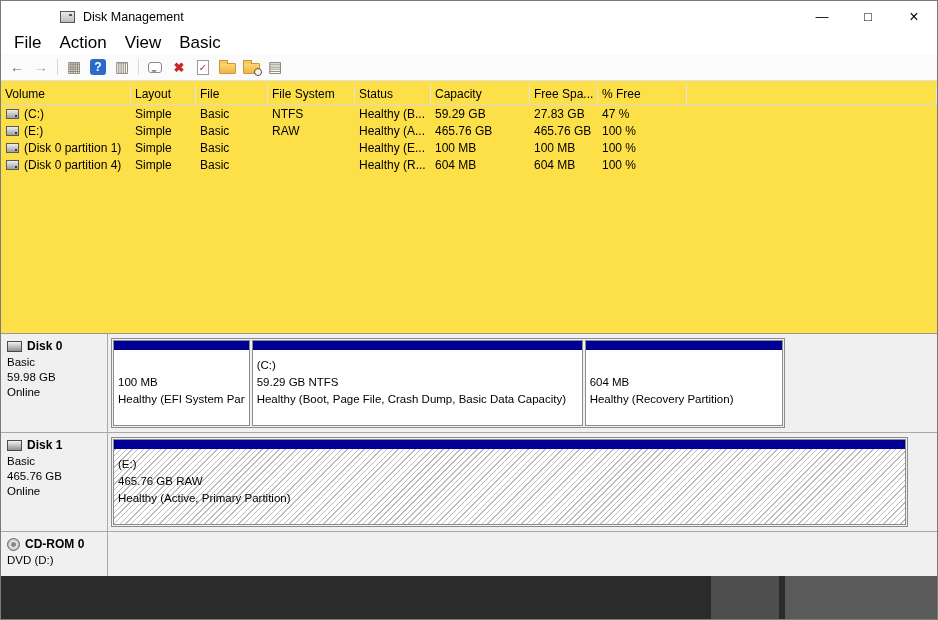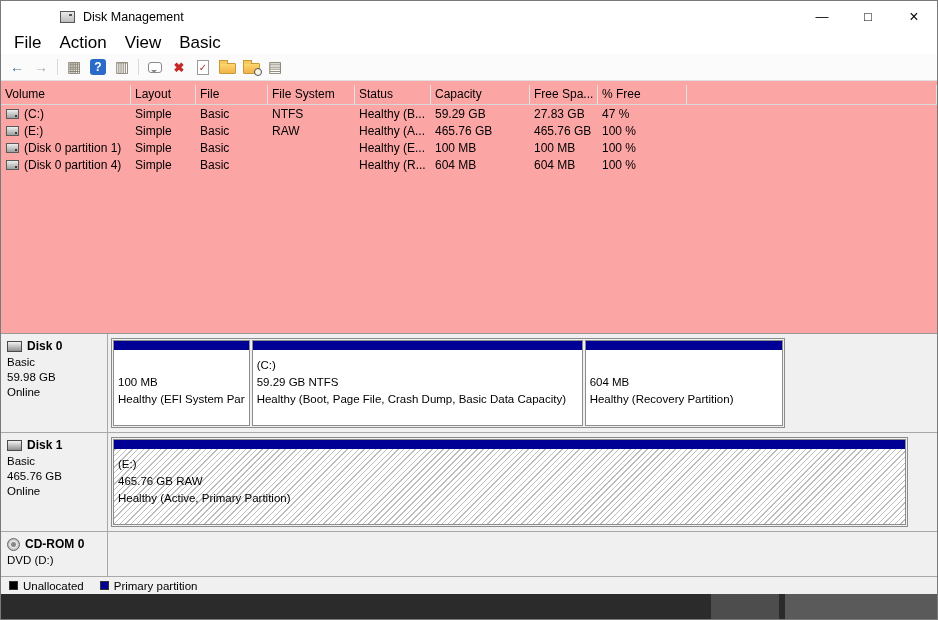--- a/index.html
+++ b/index.html
@@ -30,21 +30,21 @@
   .icon-help { background: #2a6bc9; color: #fff; border-radius: 3px; width: 16px; height: 16px; font-weight: bold; font-size: 12px; display:flex; align-items:center; justify-content:center; }
   .icon-bubble { width: 14px; height: 11px; border: 1.5px solid #8a8a8a; border-radius: 3px; position: relative; background:#fff; }
   .icon-bubble::after { content:""; position:absolute; left:2px; bottom:-4px; border:3px solid transparent; border-top-color:#8a8a8a; }
   .g-delete { color: #c62828; font-weight: bold; font-size: 13px; }
   .icon-doc { width: 12px; height: 15px; background: #fff; border: 1px solid #9a9a9a; color: #b03030; font-size: 10px; display: flex; align-items: center; justify-content: center; }
   .icon-folder { width: 17px; height: 11px; background: linear-gradient(#ffd76e, #f0b34a); border: 1px solid #c79a38; border-radius: 1px; position: relative; margin-top: 3px; }
   .icon-folder::before { content:""; position:absolute; left:-1px; top:-4px; width:7px; height:3px; background:#f7c85c; border:1px solid #c79a38; border-bottom:none; }
   .icon-folder.find::after { content:""; position:absolute; right:-3px; bottom:-3px; width:6px; height:6px; border:1.5px solid #4d4d4d; border-radius:50%; background:rgba(255,255,255,.85); }
 
   
-  .listview { height: 252px; background: #fca5a5; flex: 0 0 auto; padding-top: 4px; overflow: hidden; }
+  .listview { height: 252px; background: #fde047; flex: 0 0 auto; padding-top: 4px; overflow: hidden; }
   .lv-grid { display: grid; grid-template-columns: 130px 65px 72px 87px 76px 99px 68px 89px 1fr; }
   .lv-head { border-bottom: 1px solid #d9d9d9; }
   .lv-hcell { padding: 2px 4px 3px 4px; border-right: 1px solid #e3e3e3; white-space: nowrap; overflow: hidden; }
   .lv-row { height: 17px; align-items: center; }
   .lv-cell { padding: 0 4px; white-space: nowrap; overflow: hidden; }
   .vol-cell { display: flex; align-items: center; gap: 5px; padding-left: 5px; }
   .drive-icon { width: 13px; height: 10px; border: 1px solid #5a5a5a; background: linear-gradient(#efefef, #9e9e9e); flex: 0 0 auto; position: relative; }
   .drive-icon::after { content:""; position:absolute; right:1px; bottom:1px; width:2px; height:2px; background:#3c3c3c; }
 
   
@@ -276,29 +276,19 @@
             <span class="cd-icon"></span>
             <span>CD-ROM 0</span>
           </div>
         <div class="dl-line">DVD (D:)</div>
       </div>
       <div class="parea"></div>
     </div>
 
   </div>
 
-  <div class="legend">
-    <div class="legend-item">
-      <span class="swatch unalloc"></span>
-      <span>Unallocated</span>
-    </div>
-    <div class="legend-item">
-      <span class="swatch primary"></span>
-      <span>Primary partition</span>
-    </div>
-  </div>
 
   <div class="bottom-strip">
     <div class="strip-seg-a"></div>
     <div class="strip-seg-b"></div>
   </div>
 
 </div>
 
 </body></html>

